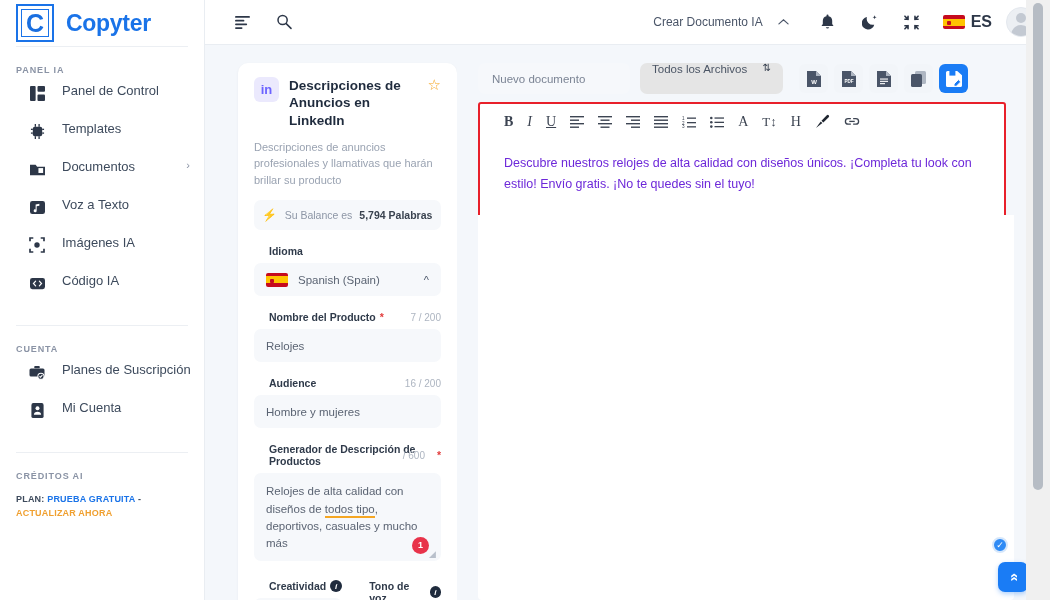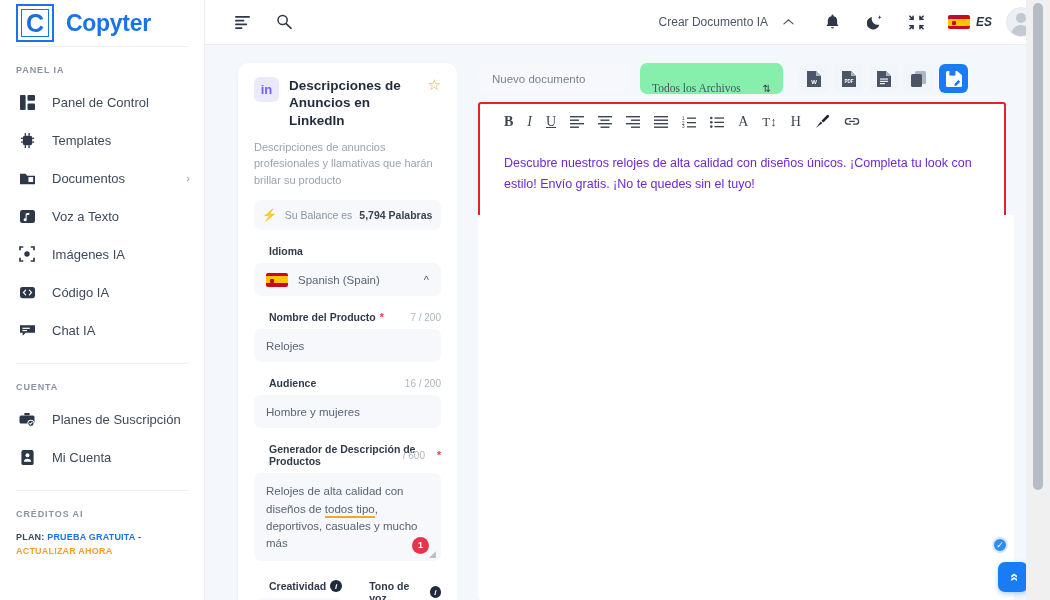--- a/index.html
+++ b/index.html
@@ -38,22 +38,22 @@
   .brand-name {
     font-size: 23px; font-weight: bold; color: #1a73e8;
     letter-spacing: -0.3px;
   }
   .side-sep { height: 1px; background: #eceff3; margin: 0 16px; }
   .side-head {
     font-size: 9px; letter-spacing: 0.9px; color: #8a93a5;
     font-weight: bold; padding: 18px 0 8px 16px; text-transform: uppercase;
   }
   .nav-item {
-    display: flex; align-items: center; height: 38px;
-    padding: 0 14px 0 16px; cursor: pointer; position: relative;
+    display: flex; align-items: flex-start; height: 38px;
+    padding: 0 14px 0 16px; cursor: pointer; position: relative; margin-left: 10px;
   }
   .nav-ico {
     width: 22px; height: 20px; flex: 0 0 22px; margin-right: 14px;
     display: flex; align-items: center; justify-content: center;
     color: #2d3748;
   }
   .nav-label { font-size: 13px; color: #3d4a5c; white-space: nowrap; }
   .nav-caret { margin-left: auto; color: #8a93a5; font-size: 11px; }
   .credit-line {
     padding: 4px 14px 0 16px; font-size: 9px; font-weight: bold;
@@ -82,21 +82,21 @@
     background: #c60b1e;
   }
   .flag::after {
     content: ""; position: absolute; left: 0; right: 0;
     top: 25%; height: 50%; background: #ffc400;
   }
   .flag-em {
     position: absolute; left: 4px; top: 45%; width: 4px; height: 4px;
     background: #c60b1e; border-radius: 1px; z-index: 2;
   }
-  .lang-code { font-size: 12px; font-weight: bold; color: #2d3748; margin-left: 6px; font-style: italic; }
+  .lang-code { font-size: 16px; font-weight: bold; color: #2d3748; margin-left: 6px; }
   .avatar {
     width: 30px; height: 30px; border-radius: 50%; background: #eceff3;
     margin-left: 14px; position: relative; overflow: hidden;
     border: 1px solid #e4e8ee;
   }
   .avatar::before {
     content: ""; position: absolute; left: 50%; top: 5px;
     width: 10px; height: 10px; border-radius: 50%;
     background: #c3c9d2; transform: translateX(-50%);
   }
@@ -188,23 +188,23 @@
 
   
   .col-editor { flex: 1; min-width: 0; padding: 18px 44px 0 21px; position: relative; }
   .editor-bar { display: flex; align-items: center; gap: 10px; }
   .new-doc {
     background: #f6f8fb; border-radius: 7px; height: 31px; width: 152px;
     display: flex; align-items: center; padding: 0 14px;
     font-size: 11.5px; color: #7b8494; cursor: text;
   }
   .files-sel {
-    background: #86efac; border-radius: 7px; height: 31px; width: 143px;
-    display: flex; align-items: flex-end; padding: 0 12px;
-    font-size: 11.5px; color: #4b5565; cursor: pointer; font-family: Liberation Serif, serif;
+    background: #e5e5e5; border-radius: 7px; height: 31px; width: 143px;
+    display: flex; align-items: flex-start; padding: 0 12px;
+    font-size: 11.5px; color: #4b5565; cursor: pointer;
   }
   .files-sel .ud { margin-left: auto; color: #2d3748; font-size: 10px; line-height: 1; }
   .doc-btns { display: flex; gap: 6px; margin-left: 6px; }
   .doc-btn {
     width: 29px; height: 29px; border-radius: 6px; background: #f2f5f9;
     display: flex; align-items: center; justify-content: center;
     cursor: pointer; color: #4a5568;
   }
   .doc-btn.primary { background: #1a7cf5; color: #fff; }
 
@@ -331,30 +331,20 @@
     <div class="nav-item">
       <span class="nav-ico">
         <svg width="15" height="15" viewBox="0 0 16 16" fill="#2d3748">
           <rect x="0" y="2" width="16" height="12" rx="2.5"></rect>
           <path d="M6 5.5L3.7 8 6 10.5M10 5.5L12.3 8 10 10.5" stroke="#fff" stroke-width="1.3" fill="none" stroke-linecap="round"></path>
         </svg>
       </span>
       <span class="nav-label">Código IA</span>
     </div>
 
-    <div class="nav-item">
-      <span class="nav-ico">
-        <svg width="15" height="15" viewBox="0 0 16 16" fill="#2d3748">
-          <path d="M0 2.5h16v8H6l-3.2 3V10.5H0z"></path>
-          <rect x="2.5" y="5" width="8" height="1.3" fill="#fff"></rect>
-          <rect x="2.5" y="7.4" width="5" height="1.3" fill="#fff"></rect>
-        </svg>
-      </span>
-      <span class="nav-label">Chat IA</span>
-    </div>
 
     <div class="side-sep" style="margin-top:14px"></div>
     <div class="side-head">CUENTA</div>
 
     <div class="nav-item">
       <span class="nav-ico">
         <svg width="16" height="15" viewBox="0 0 16 16" fill="#2d3748">
           <rect x="5" y="1" width="6" height="2.4" rx="1"></rect>
           <rect x="0" y="3.6" width="16" height="8.6" rx="1.6"></rect>
           <circle cx="12.2" cy="12" r="3.3" fill="#2d3748" stroke="#fff" stroke-width="1.1"></circle>

